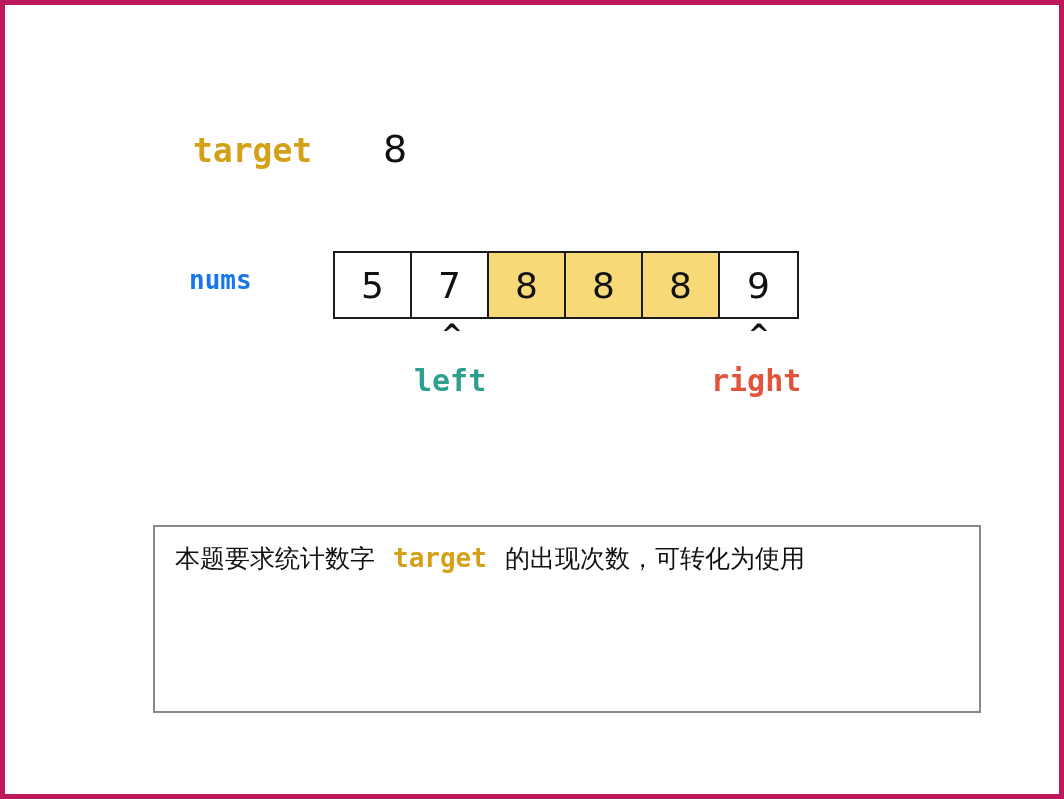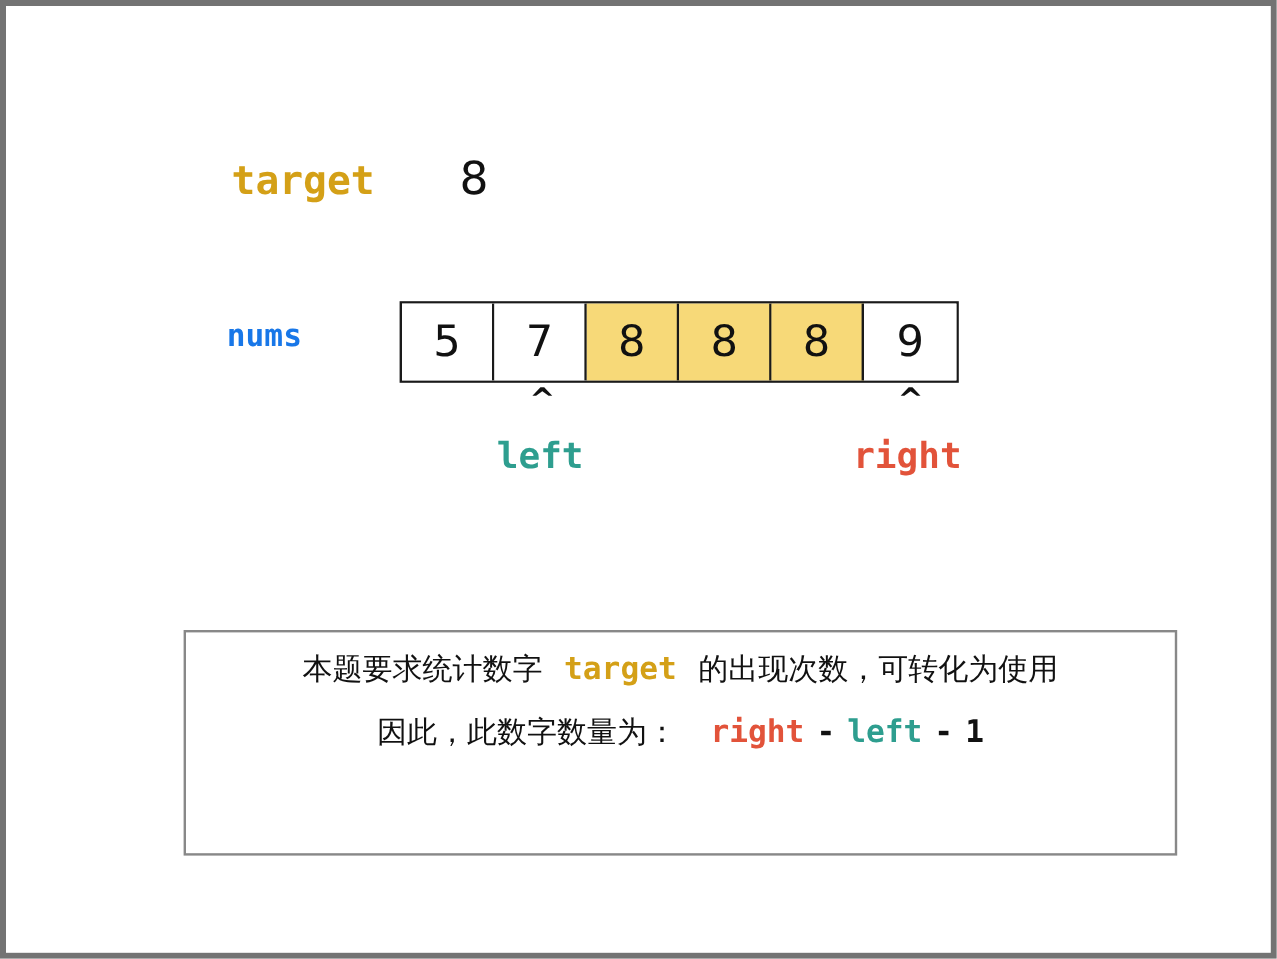--- a/index.html
+++ b/index.html
@@ -10,23 +10,22 @@
   }
   body {
     font-family: "Liberation Sans", sans-serif;
   }
   #canvas {
     position: relative;
     width: 1064px;
     height: 799px;
     background: #ffffff;
     box-sizing: border-box;
-    border: 5px solid #737373;
+    border: 5px solid #be185d;
     overflow: hidden;
-    text-align: center;
   }
 
   
   .var-label {
     position: absolute;
     font-family: "DejaVu Sans Mono", monospace;
     font-weight: bold;
     white-space: nowrap;
     letter-spacing: 0px;
   }
@@ -170,19 +169,16 @@
   <div class="ptr-label" id="label-left">left</div>
   <div class="ptr-label" id="label-right">right</div>
 
   <div id="note-box">
 
     <div class="note-line">
       <span>本题要求统计数字</span><span class="sp-wide"></span><span class="mono c-target">target</span><span class="sp-wide"></span><span>的出现次数，可转化为使用</span>
     </div>
 
 
-    <div class="note-line">
-      <span>因此，此数字数量为：</span><span class="sp-wide"></span><span class="sp"></span><span class="mono c-right">right</span><span class="sp"></span><span class="mono c-plain">-</span><span class="sp"></span><span class="mono c-left">left</span><span class="sp"></span><span class="mono c-plain">-</span><span class="sp"></span><span class="mono c-plain">1</span>
-    </div>
 
   </div>
 
 </div>
 
 </body></html>

